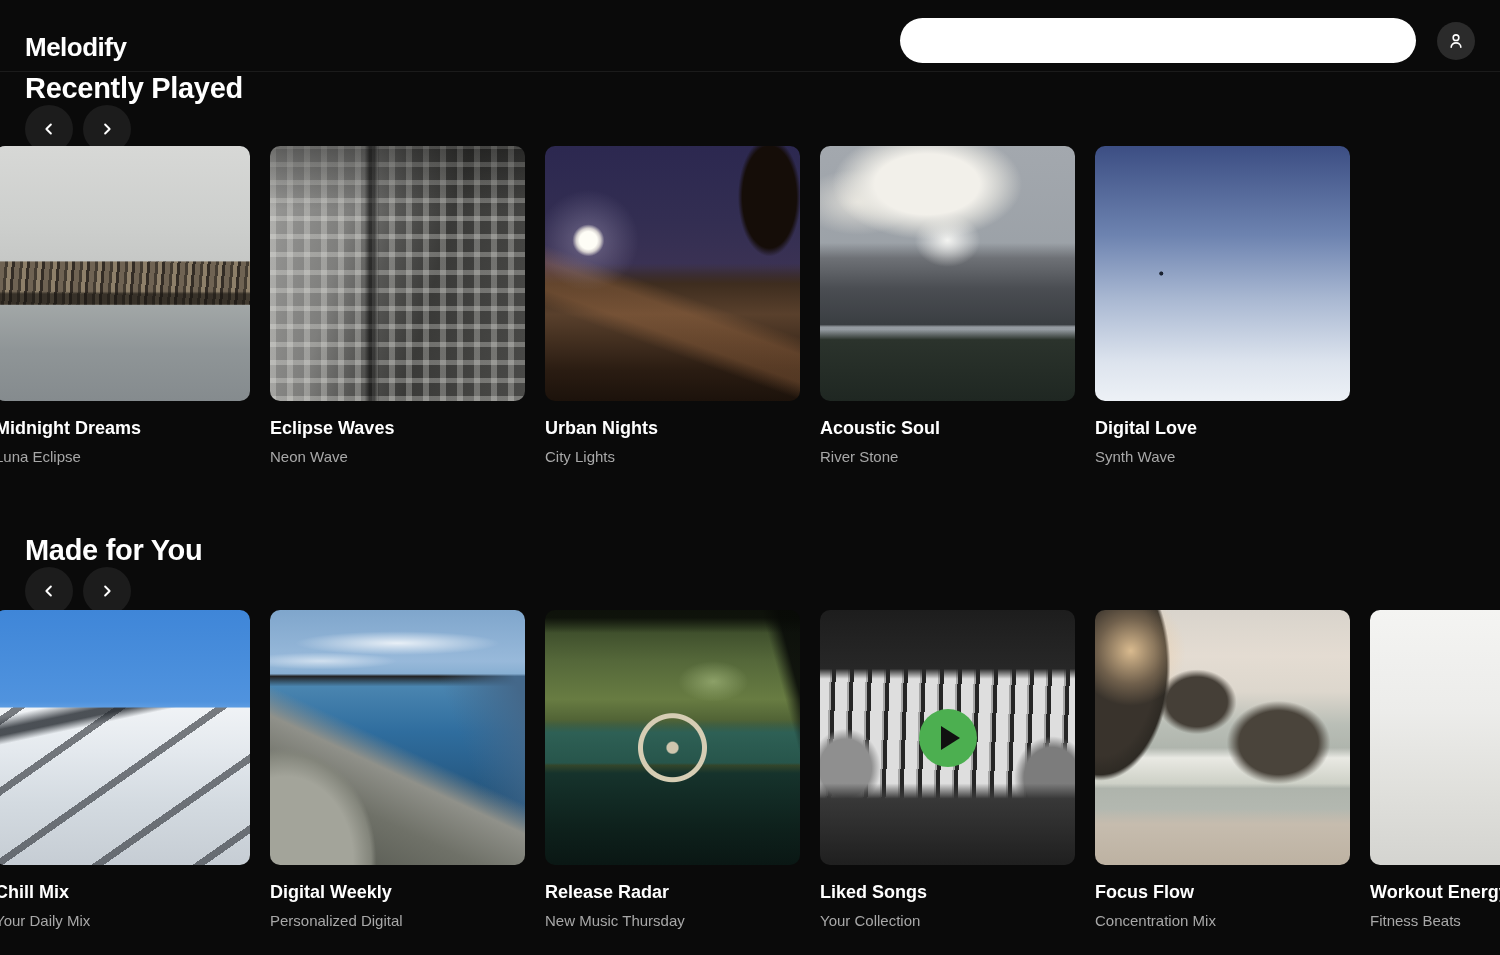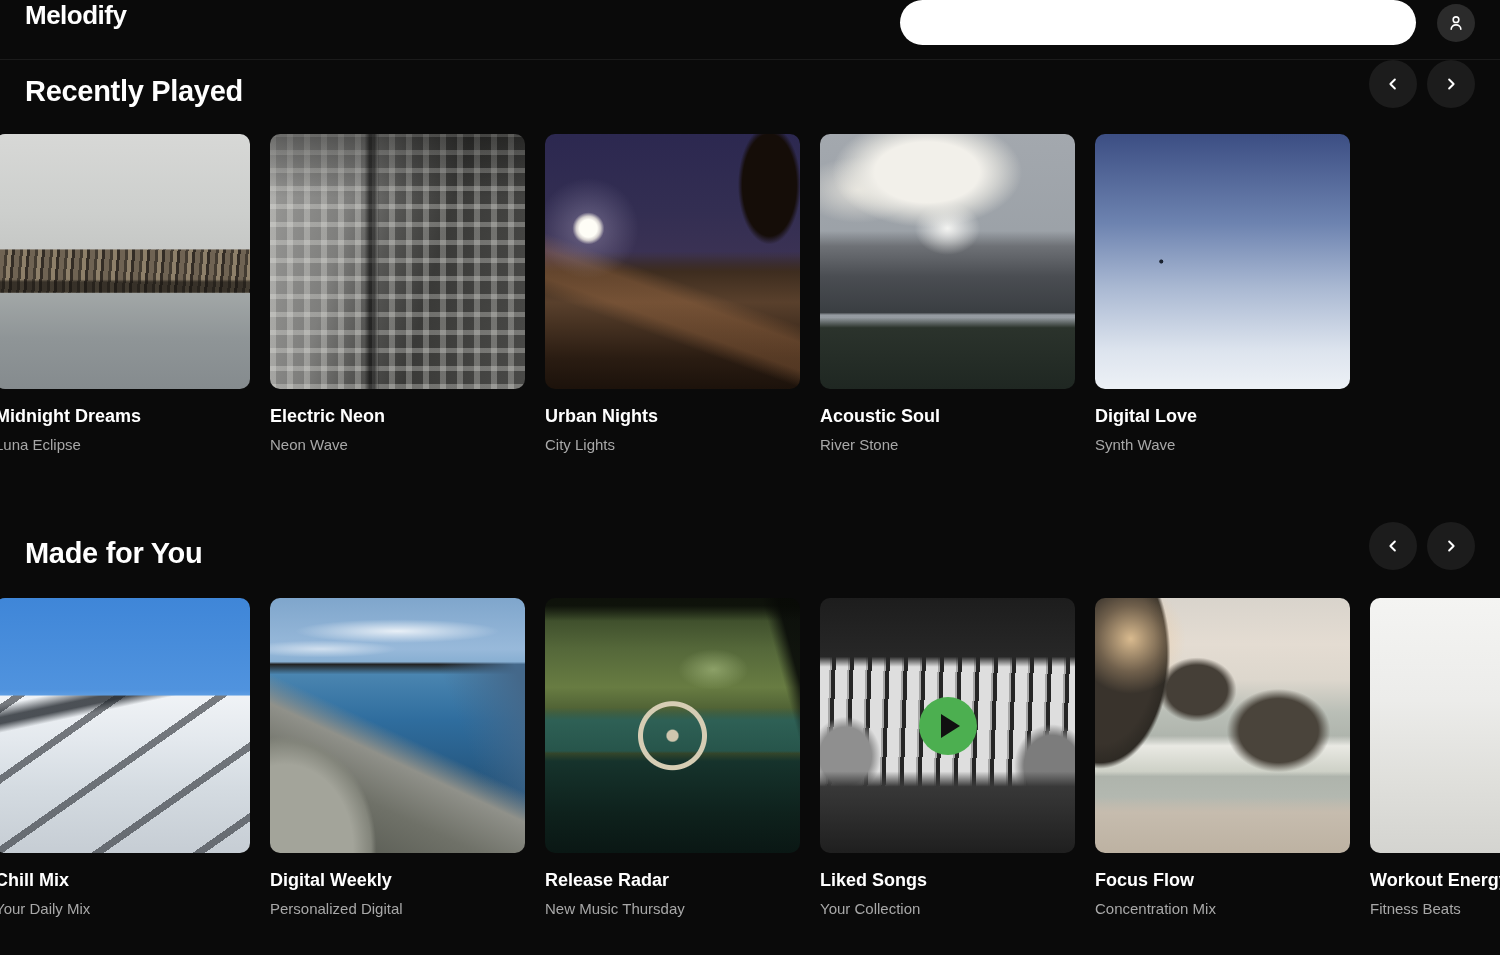--- a/index.html
+++ b/index.html
@@ -5,39 +5,39 @@
   * { margin:0; padding:0; box-sizing:border-box; }
   html,body { width:1500px; height:955px; overflow:hidden; }
   body {
     background: var(--background, #0a0a0a);
     color: var(--text-primary, #fff);
     font-family: "Liberation Sans", "DejaVu Sans", sans-serif;
   }
 
   
   .header {
-    height:60px; display:flex; align-items:flex-start; justify-content:space-between;
-    padding:0 25px; border-bottom:1px solid rgba(255,255,255,0.07);
+    height:72px; display:flex; align-items:flex-end; justify-content:space-between;
+    padding:8px 25px; border-bottom:1px solid rgba(255,255,255,0.07);
   }
   .logo { font-size:26px; font-weight:700; letter-spacing:-0.5px; }
   .header-right { display:flex; align-items:center; gap:21px; }
   .search-input {
     width:516px; height:45px; border:none; border-radius:23px; background:#ffffff;
     padding:0 22px; font-size:15px; color:#111; outline:none;
     font-family:"Liberation Sans", sans-serif;
   }
   .avatar-btn {
     width:38px; height:38px; border-radius:50%; background:#2b2b2b; border:none;
     display:flex; align-items:center; justify-content:center; cursor:pointer; color:#fff;
   }
 
   
   .section-head {
-    display:flex; align-items:flex-end; justify-content:space-between;
-    padding:0 25px; height:48px; margin-bottom:26px;
+    display:flex; align-items:flex-start; justify-content:space-between;
+    padding:0 25px; height:48px; margin-bottom:26px;flex-direction:column;
   }
   .section-head.first { margin-top:0px; }
   .section-head.second { margin-top:68px; margin-bottom:28px; }
   .section-title { font-size:29px; font-weight:800; letter-spacing:-0.3px; }
   .nav-buttons { display:flex; gap:10px; }
   .nav-btn {
     width:48px; height:48px; border-radius:50%; border:none; background:#1c1c1c;
     color:#fff; display:flex; align-items:center; justify-content:center; cursor:pointer;
   }
 
@@ -192,21 +192,21 @@
       </div>
     </div>
     <div class="card-row">
       <div class="card">
         <div class="art art-midnight-dreams"></div>
         <div class="card-title">Midnight Dreams</div>
         <div class="card-subtitle">Luna Eclipse</div>
       </div>
       <div class="card">
         <div class="art art-electric-waves"></div>
-        <div class="card-title">Electric Neon</div>
+        <div class="card-title">Eclipse Waves</div>
         <div class="card-subtitle">Neon Wave</div>
       </div>
       <div class="card">
         <div class="art art-urban-nights"></div>
         <div class="card-title">Urban Nights</div>
         <div class="card-subtitle">City Lights</div>
       </div>
       <div class="card">
         <div class="art art-acoustic-soul"></div>
         <div class="card-title">Acoustic Soul</div>

